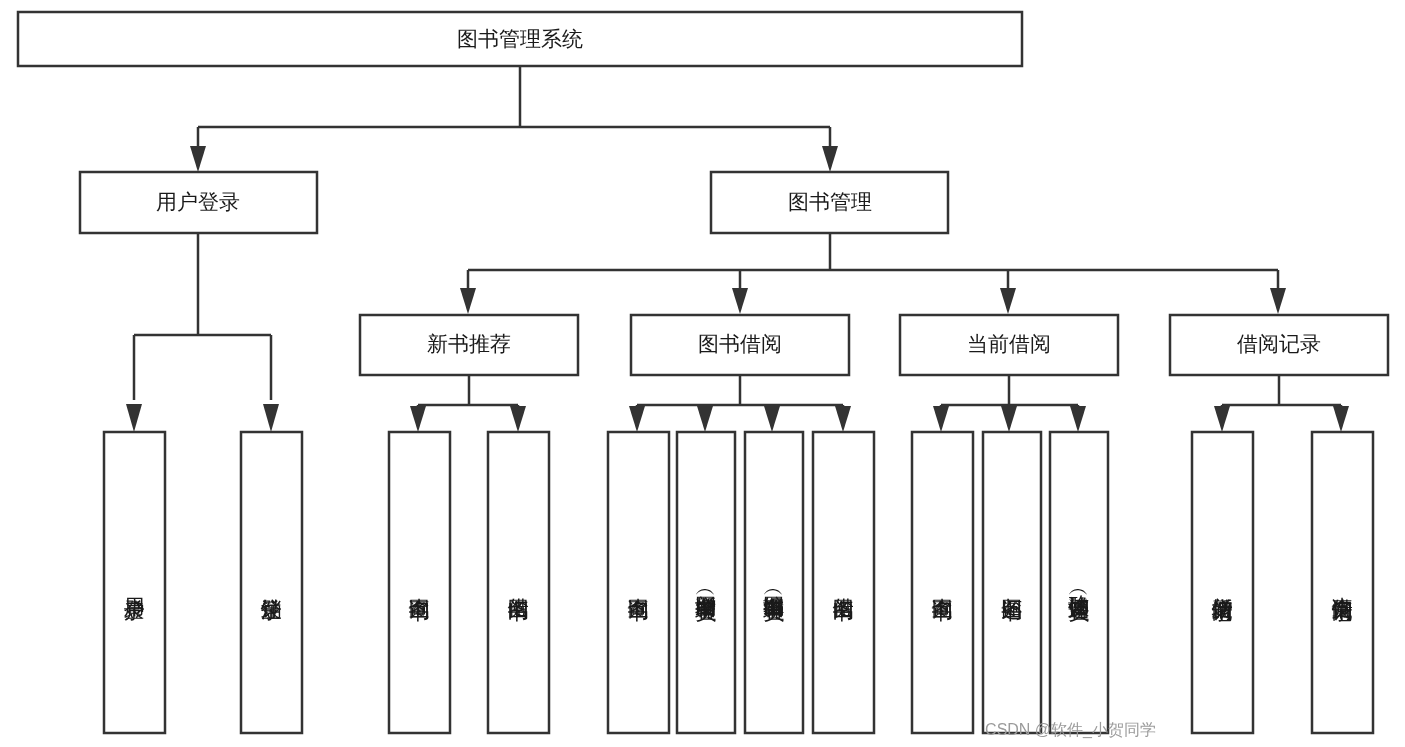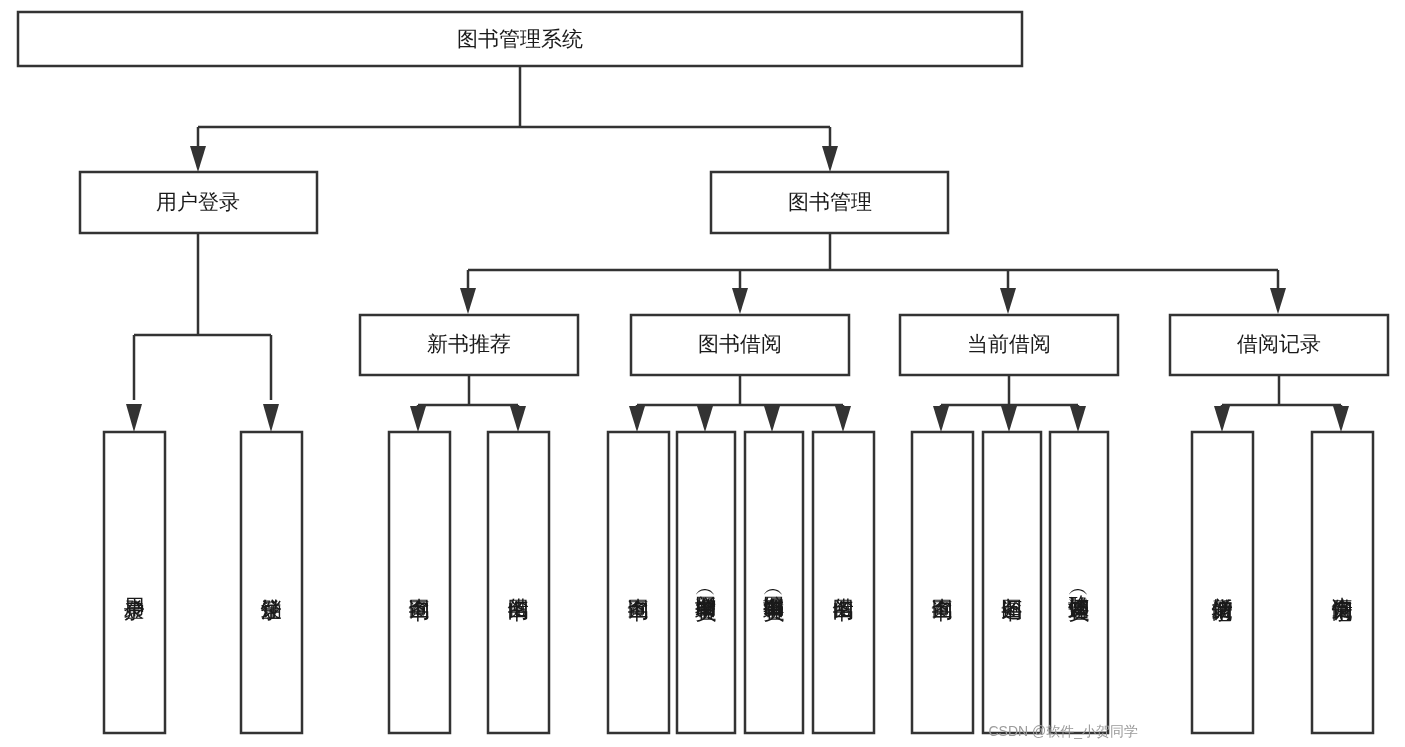--- a/index.html
+++ b/index.html
@@ -58,24 +58,24 @@
     color: #1a1a1a;
     letter-spacing: 1px;
     display: flex;
     align-items: center;
     justify-content: center;
     white-space: nowrap;
     pointer-events: none;
   }
   .watermark {
     position: absolute;
-    right: 28px;
+    right: 10px;
     bottom: 6px;
     font-family: "Liberation Sans", "DejaVu Sans", sans-serif;
-    font-size: 14px;
+    font-size: 16px;
     color: #9b9b9b;
     white-space: nowrap;
   }
 </style>
 </head>
 <body>
 
 <div id="diagram-root">
 
   <svg class="diagram-canvas" viewBox="0 0 1405 747">

